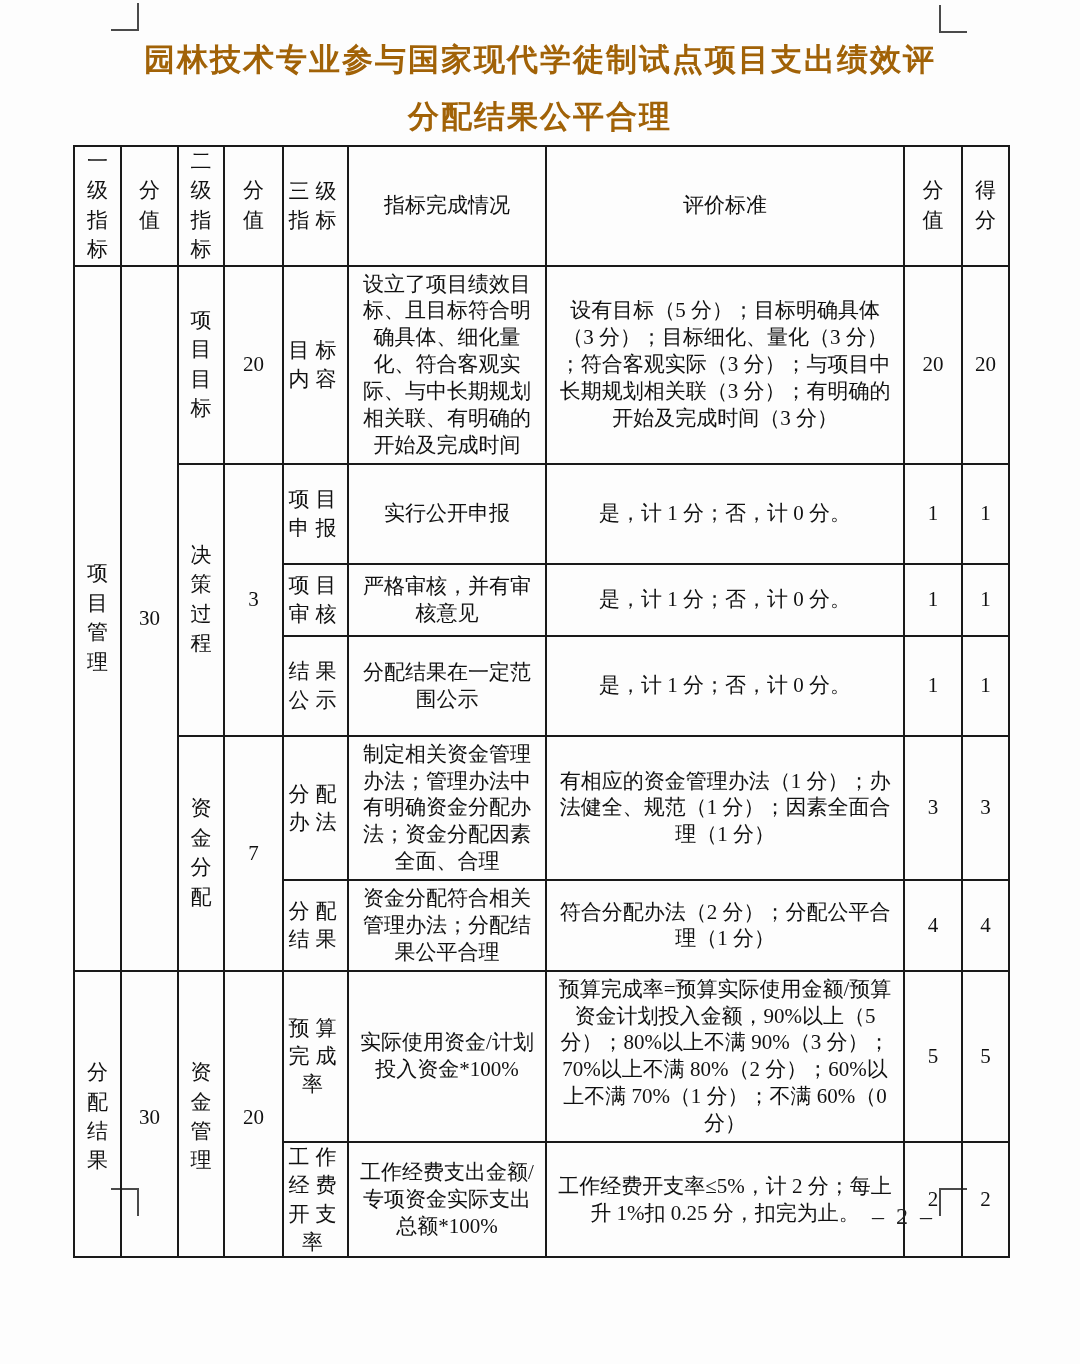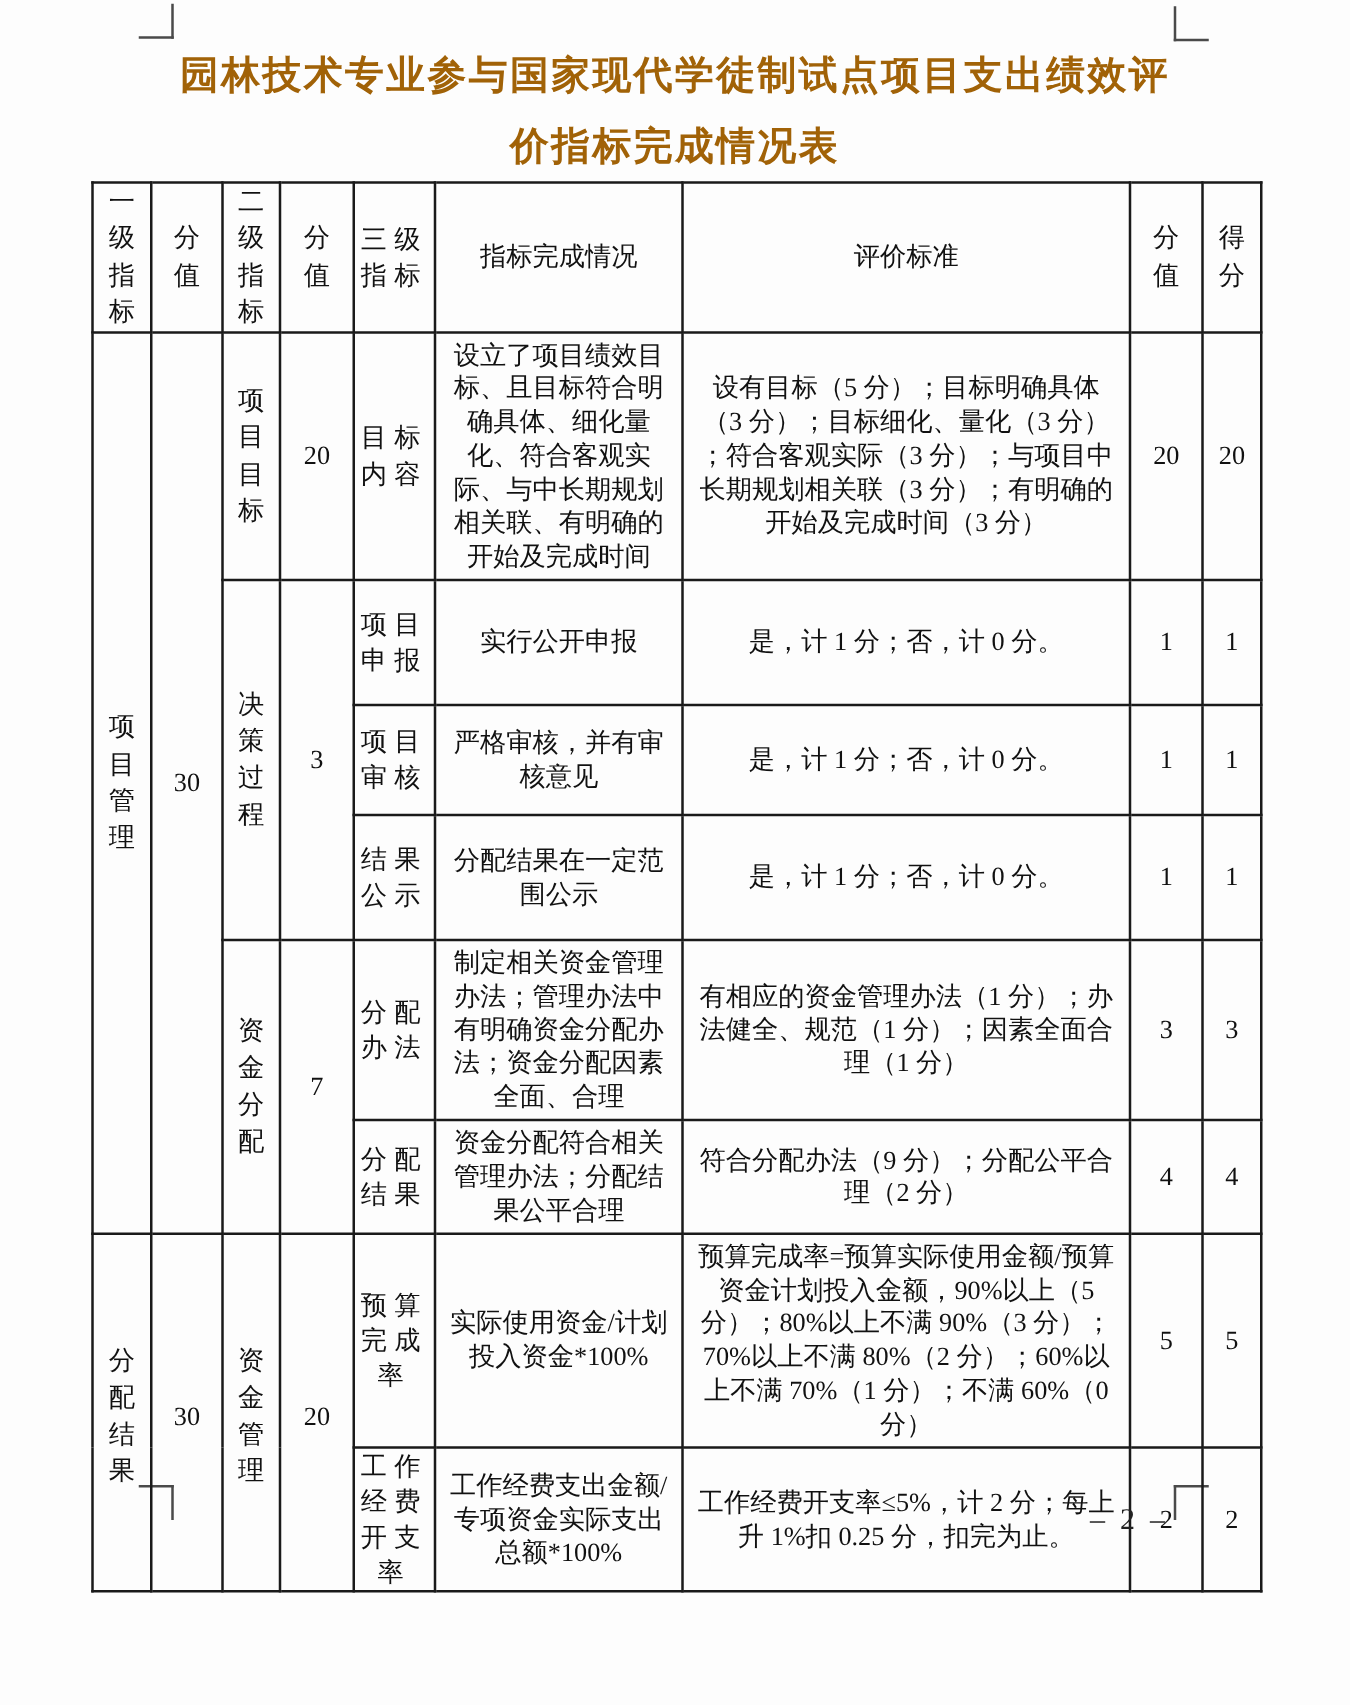--- a/index.html
+++ b/index.html
@@ -72,21 +72,21 @@
     letter-spacing: 0.28em;
     line-height: 1.35;
     text-align: center;
   }
   .num { letter-spacing: 0; }
 
   
   tr.rh  { height: 103px; }
   tr.r1  { height: 198px; }
   tr.r2  { height: 100px; }
-  tr.r3  { height: 88px;  }
+  tr.r3  { height: 72px;  }
   tr.r4  { height: 100px;  }
   tr.r5  { height: 126px; }
   tr.r6  { height: 77px;  }
   tr.r7  { height: 142px; }
   tr.r8  { height: 112px; }
 
   
   .pagenum {
     position: absolute;
     left: 872px; top: 1203px;
@@ -100,21 +100,21 @@
 
 <div class="page">
 
   <div class="mark mark-tl"></div>
   <div class="mark mark-tr"></div>
   <div class="mark mark-bl"></div>
   <div class="mark mark-br"></div>
 
   <div class="title">
     <div class="t1">园林技术专业参与国家现代学徒制试点项目支出绩效评</div>
-    <div class="t2">价指标完成情况表</div>
+    <div class="t2">分配结果公平合理</div>
   </div>
 
   <table class="doc">
     <colgroup>
       <col style="width:47px">
         <col style="width:57px">
         <col style="width:46px">
       <col style="width:59px">
         <col style="width:65px">
         <col style="width:198px">
@@ -214,21 +214,21 @@
       <td class="txt">有相应的资金管理办法（1 分）；办法健全、规范（1 分）；因素全面合理（1 分）</td>
       <td class="num">3</td>
       <td class="num">3</td>
     </tr>
 
     <tr class="r6">
       <td>
             <div class="vt2">分配结果</div>
           </td>
       <td class="txt">资金分配符合相关管理办法；分配结果公平合理</td>
-      <td class="txt">符合分配办法（9 分）；分配公平合理（2 分）</td>
+      <td class="txt">符合分配办法（2 分）；分配公平合理（1 分）</td>
       <td class="num">4</td>
       <td class="num">4</td>
     </tr>
 
     <tr class="r7">
       <td rowspan="2" class="top">
             <div class="vt1">分配结果</div>
           </td>
       <td rowspan="2" class="top num">30</td>
       <td rowspan="2" class="top">

